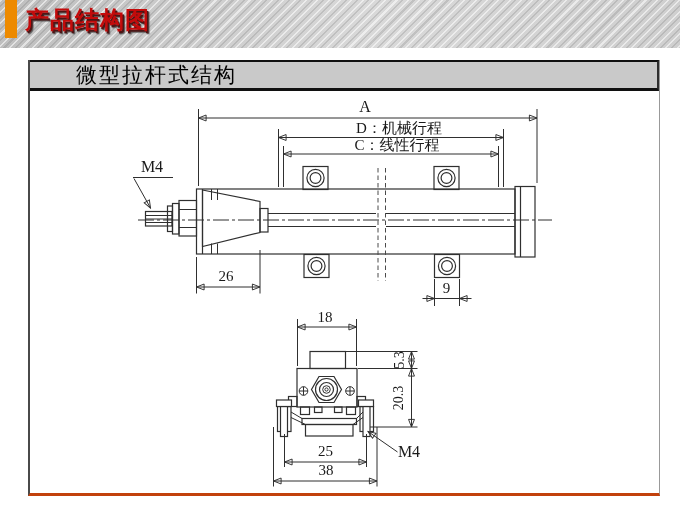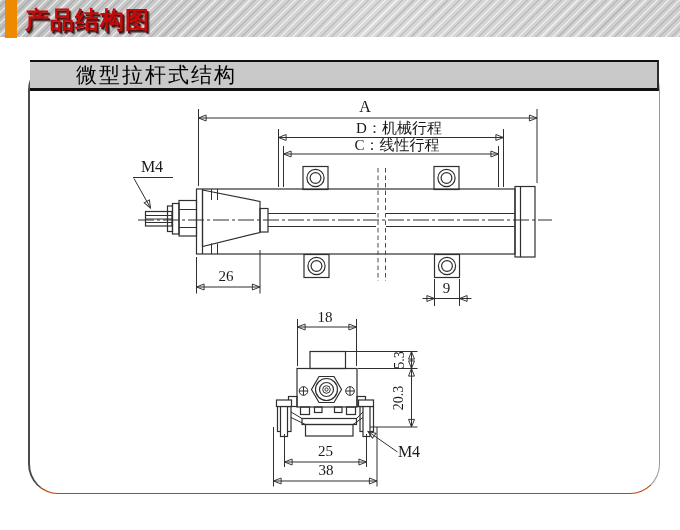--- a/index.html
+++ b/index.html
@@ -2,21 +2,21 @@
 <html><head>
 <meta charset="utf-8">
 <style>
   html,body{margin:0;padding:0;}
   body{
     width:680px;height:530px;position:relative;background:#fff;
     font-family:"Liberation Serif", serif;overflow:hidden;
   }
   
   .banner{
-    position:absolute;left:0;top:0;width:680px;height:37px;
+    position:absolute;left:0;top:0;width:680px;height:48px;
     background:
       repeating-linear-gradient(135deg,
         rgba(255,255,255,.55) 0 1.5px,
         rgba(255,255,255,0) 1.5px 4px,
         rgba(70,70,70,.16) 4px 5.5px,
         rgba(255,255,255,0) 5.5px 8px),
       linear-gradient(to right,#bfbfbf,#d9d9d9 55%,#cfcfcf);
   }
   .banner-accent{
     position:absolute;left:5px;top:0;width:12px;height:38px;background:#ED8A00;
@@ -26,23 +26,22 @@
     font-family:"Liberation Sans", sans-serif;
     font-size:24px;font-weight:bold;color:#C30B0B;letter-spacing:1px;
     text-shadow:1.5px 1.5px 0 #4c1616, 2.5px 2.5px 1px #5a5a5a;
   }
   
   .content-box{
     position:absolute;left:28px;top:60px;width:629px;height:433px;
     background:#fff;
     border-left:2px solid #4a4a4a;
     border-right:1px solid #999;
-    border-bottom:1px solid #c2410c;
+    border-bottom:3px solid #c2410c;
     z-index:1;
-    border-radius:30px;
   }
   .section-titlebar{
     height:26px;background:#c9c9c9;
     border-top:2px solid #101010;
     border-bottom:3px solid #101010;
     border-right:2px solid #2e2e2e;
   }
   .section-title{
     display:block;padding-left:46px;line-height:26px;
     font-size:21px;color:#000;letter-spacing:2px;

